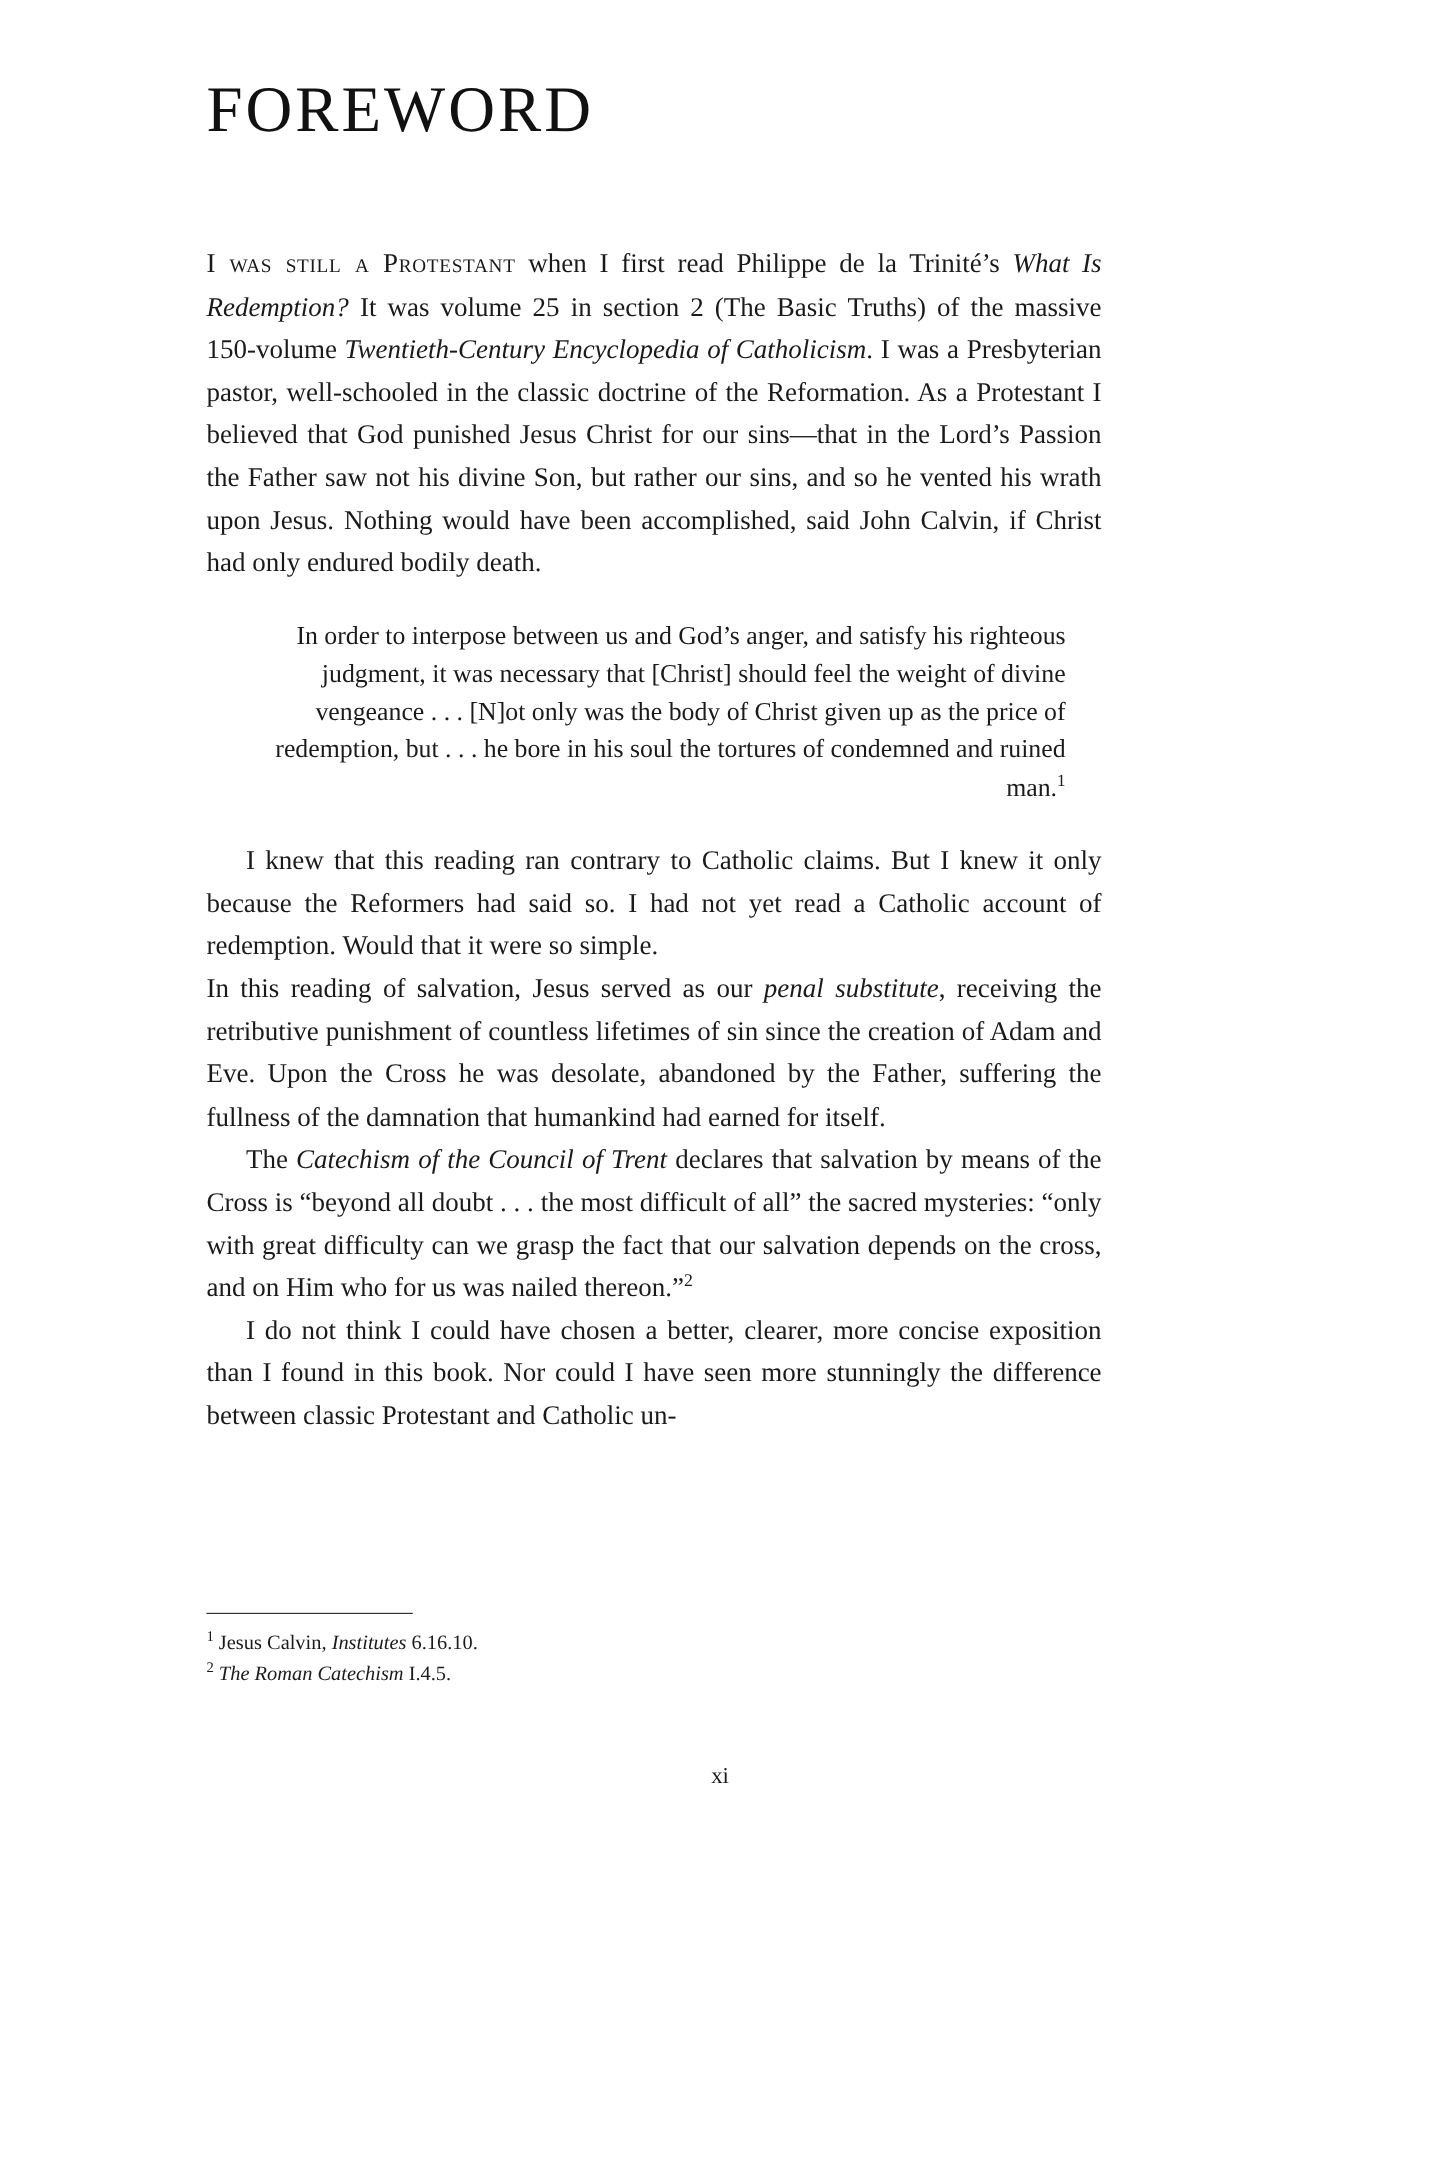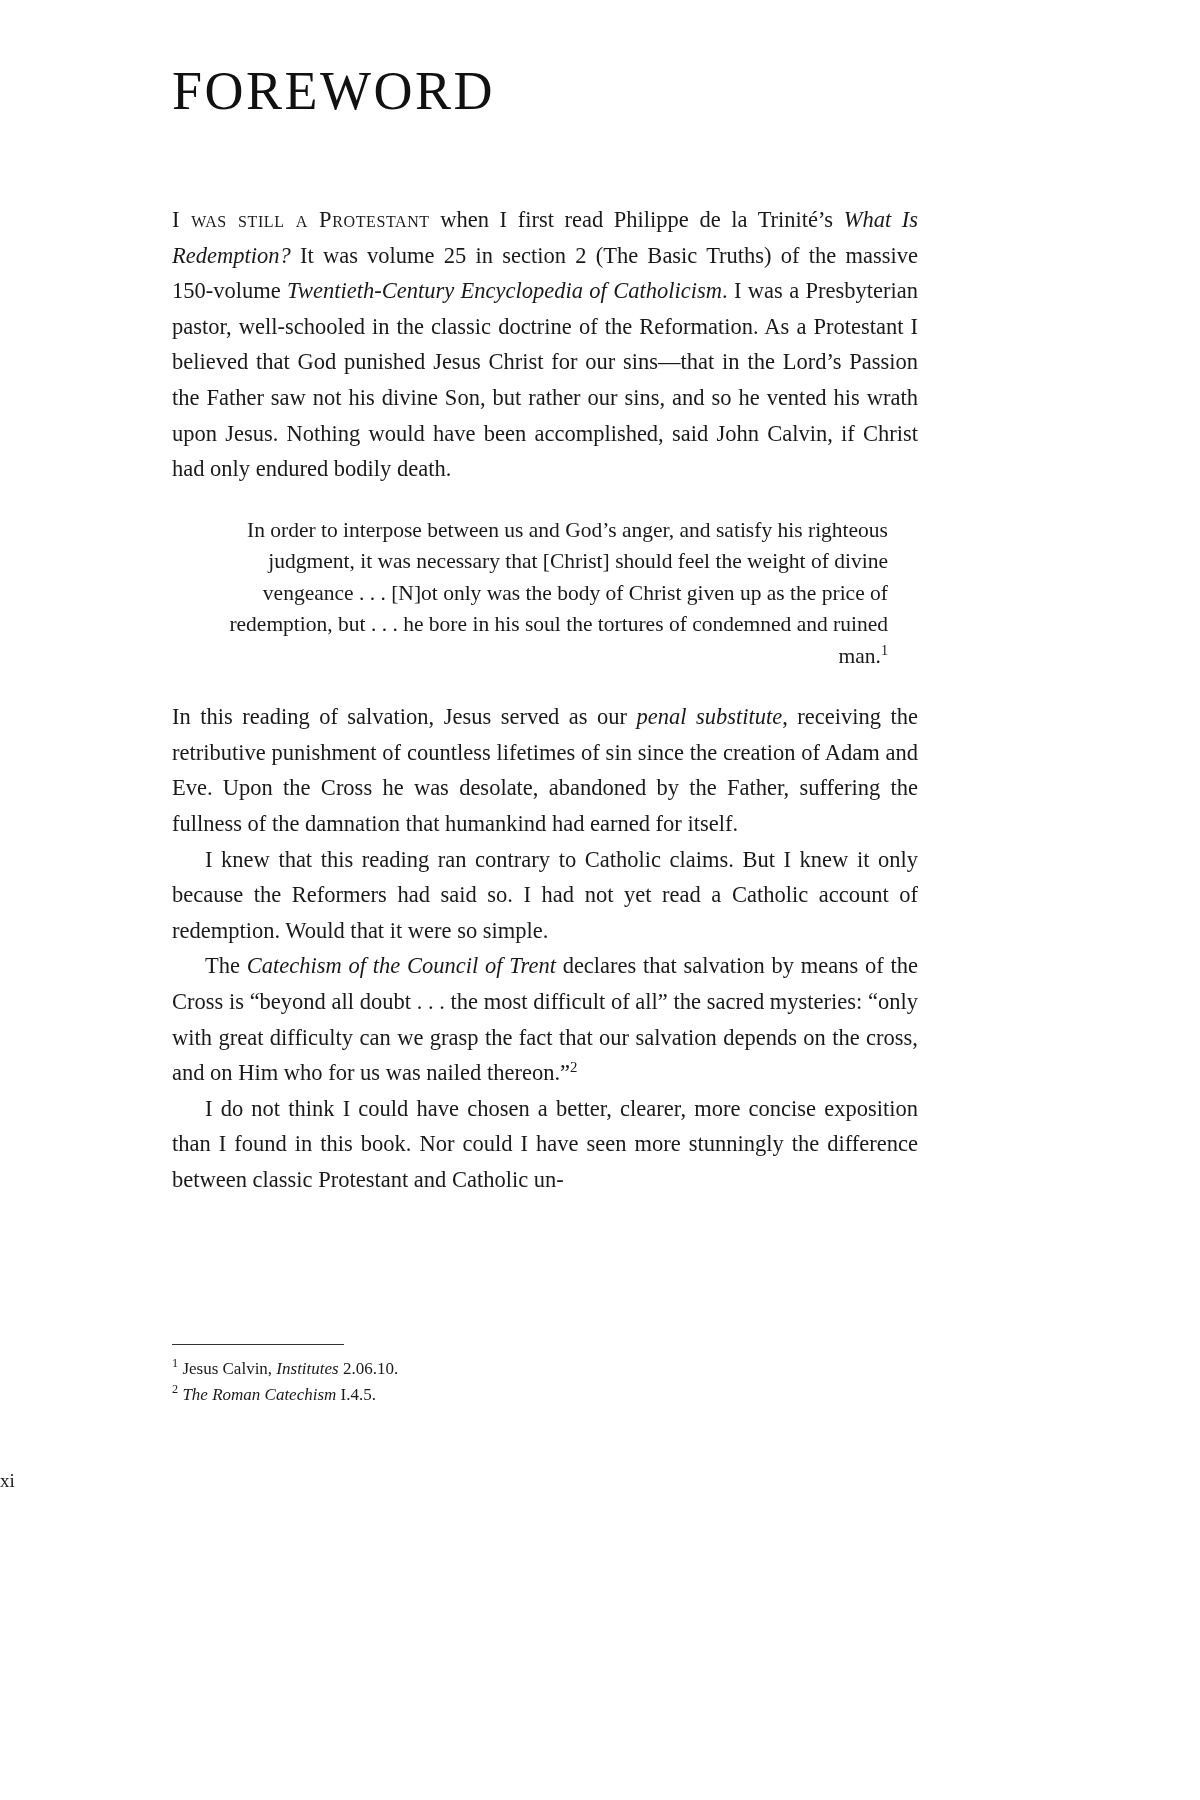--- a/index.html
+++ b/index.html
@@ -103,47 +103,47 @@
   .footnote sup {
     font-size: 0.72em;
   }
 
   
   .folio {
     position: absolute;
     left: 0;
     top: 1470px;
     width: 1200px;
-    text-align: left;
+    text-align: center;
     font-size: 19px;
     color: #1a1a1a;
   }
 </style>
 </head>
 <body>
 
 <div class="page">
   <div class="content">
 
     <h1 class="chapter-title">FOREWORD</h1>
 
     <p class="body-text first-para"><span class="smallcaps">I was still a Protestant</span><span> when I first read Philippe de la Trinité’s </span><span class="ital">What Is Redemption?</span><span> It was volume 25 in section 2 (The Basic Truths) of the massive 150-volume </span><span class="ital">Twentieth-Century Encyclopedia of Catholicism</span><span>. I was a Presbyterian pastor, well-schooled in the classic doctrine of the Reformation. As a Protestant I believed that God punished Jesus Christ for our sins—that in the Lord’s Passion the Father saw not his divine Son, but rather our sins, and so he vented his wrath upon Jesus. Nothing would have been accomplished, said John Calvin, if Christ had only endured bodily death.</span></p>
 
     <blockquote class="blockquote"><span>In order to interpose between us and God’s anger, and satisfy his righteous judgment, it was necessary that [Christ] should feel the weight of divine vengeance . . . [N]ot only was the body of Christ given up as the price of redemption, but . . . he bore in his soul the tortures of condemned and ruined man.</span><sup>1</sup></blockquote>
 
+    <p class="body-text indent"><span>I knew that this reading ran contrary to Catholic claims. But I knew it only because the Reformers had said so. I had not yet read a Catholic account of redemption. Would that it were so simple.</span></p>
+
     <p class="body-text"><span>In this reading of salvation, Jesus served as our </span><span class="ital">penal substitute</span><span>, receiving the retributive punishment of countless lifetimes of sin since the creation of Adam and Eve. Upon the Cross he was desolate, abandoned by the Father, suffering the fullness of the damnation that humankind had earned for itself.</span></p>
-
-    <p class="body-text indent"><span>I knew that this reading ran contrary to Catholic claims. But I knew it only because the Reformers had said so. I had not yet read a Catholic account of redemption. Would that it were so simple.</span></p>
 
     <p class="body-text indent"><span>The </span><span class="ital">Catechism of the Council of Trent</span><span> declares that salvation by means of the Cross is “beyond all doubt . . . the most difficult of all” the sacred mysteries: “only with great difficulty can we grasp the fact that our salvation depends on the cross, and on Him who for us was nailed thereon.”</span><sup>2</sup></p>
 
     <p class="body-text indent"><span>I do not think I could have chosen a better, clearer, more concise exposition than I found in this book. Nor could I have seen more stunningly the difference between classic Protestant and Catholic un-</span></p>
 
   </div>
 
   <div class="footnotes">
     <div class="footnote-rule"></div>
-    <p class="footnote"><sup>1</sup><span> Jesus Calvin, </span><span class="ital">Institutes</span><span> 2.06.10.</span></p>
+    <p class="footnote"><sup>1</sup><span> Jesus Calvin, </span><span class="ital">Institutes</span><span> 6.16.10.</span></p>
     <p class="footnote"><sup>2</sup><span> </span><span class="ital">The Roman Catechism</span><span> I.4.5.</span></p>
   </div>
 
   <div class="folio">xi</div>
 </div>
 
 </body></html>

